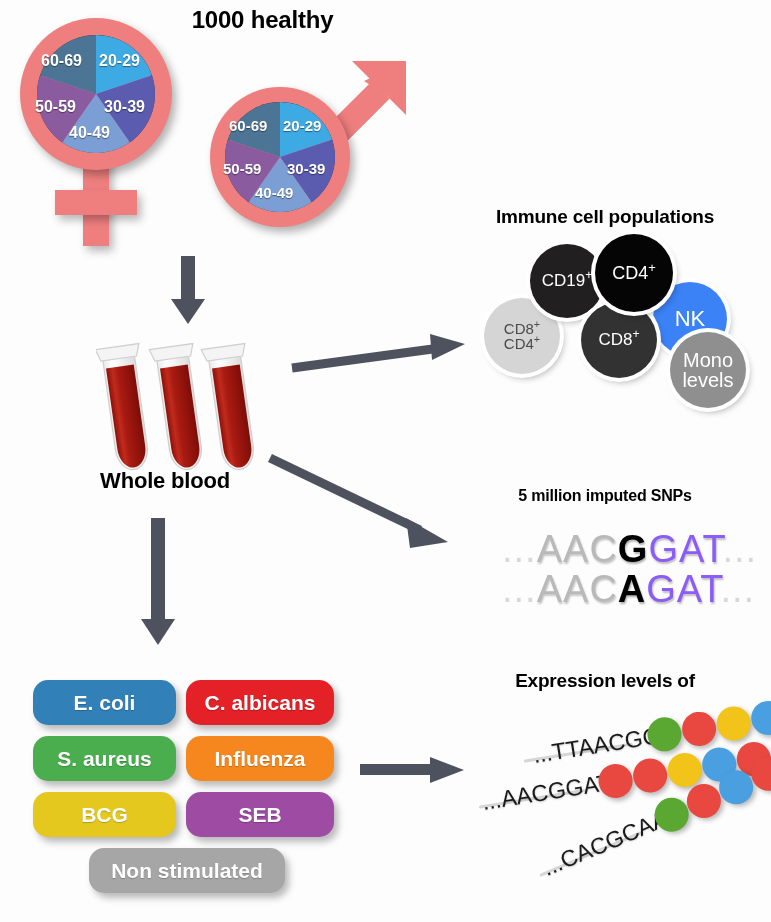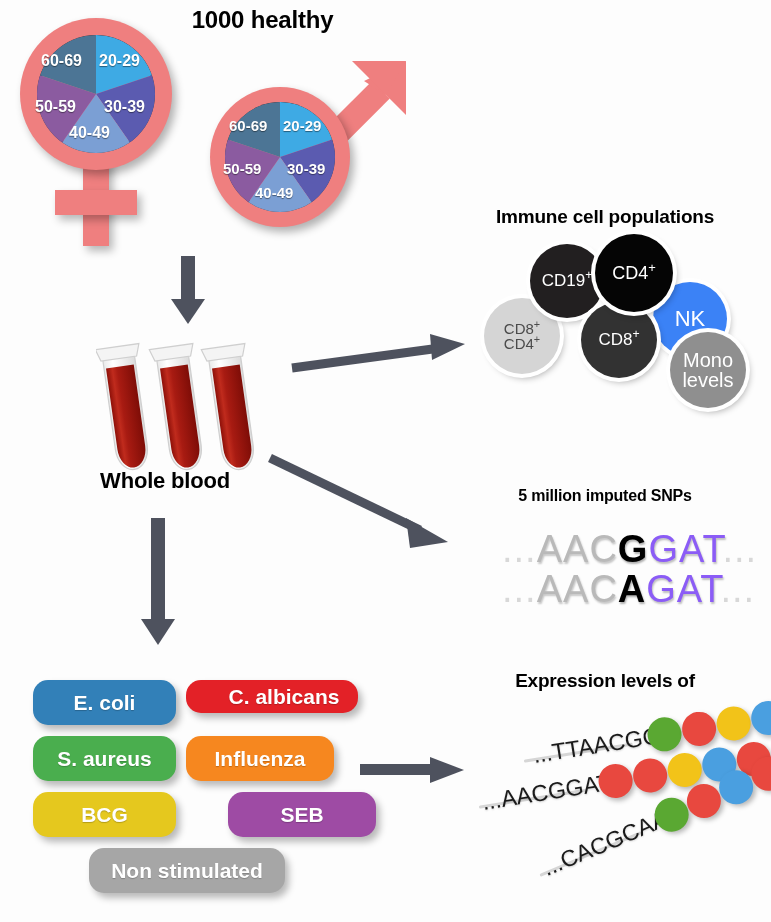--- a/index.html
+++ b/index.html
@@ -265,35 +265,35 @@
   <span class="faint">...</span><span class="dim">AAC</span><span class="hit">G</span><span class="mid">GAT</span><span class="faint">...</span>
 </div>
 
 <div class="snpline" style="left:502px;top:568px;">
   <span class="faint">...</span><span class="dim">AAC</span><span class="hit">A</span><span class="mid">GAT</span><span class="faint">...</span>
 </div>
 
 <div class="pill" style="left:33px;top:680px;width:143px;height:45px;background:#3280b8;">
   <span>E. coli</span>
 </div>
-<div class="pill" style="left:186px;top:680px;width:148px;height:33px;background:#e32127;padding-left:24px;">
+<div class="pill" style="left:186px;top:680px;width:148px;height:45px;background:#e32127;">
   <span>C. albicans</span>
 </div>
 
 <div class="pill" style="left:33px;top:736px;width:143px;height:45px;background:#4aae4e;">
   <span>S. aureus</span>
 </div>
 <div class="pill" style="left:186px;top:736px;width:148px;height:45px;background:#f6871f;">
   <span>Influenza</span>
 </div>
 
 <div class="pill" style="left:33px;top:792px;width:143px;height:45px;background:#e5c81e;">
   <span>BCG</span>
 </div>
-<div class="pill" style="left:186px;top:792px;width:148px;height:45px;background:#9e4ba4;margin-left:42px;">
+<div class="pill" style="left:186px;top:792px;width:148px;height:45px;background:#9e4ba4;">
   <span>SEB</span>
 </div>
 
 <div class="pill" style="left:89px;top:848px;width:196px;height:45px;background:#a6a6a6;">
   <span>Non stimulated</span>
 </div>
 
 <div class="abs heading" id="title-expr">
   <div>Expression levels of</div>
 </div>

